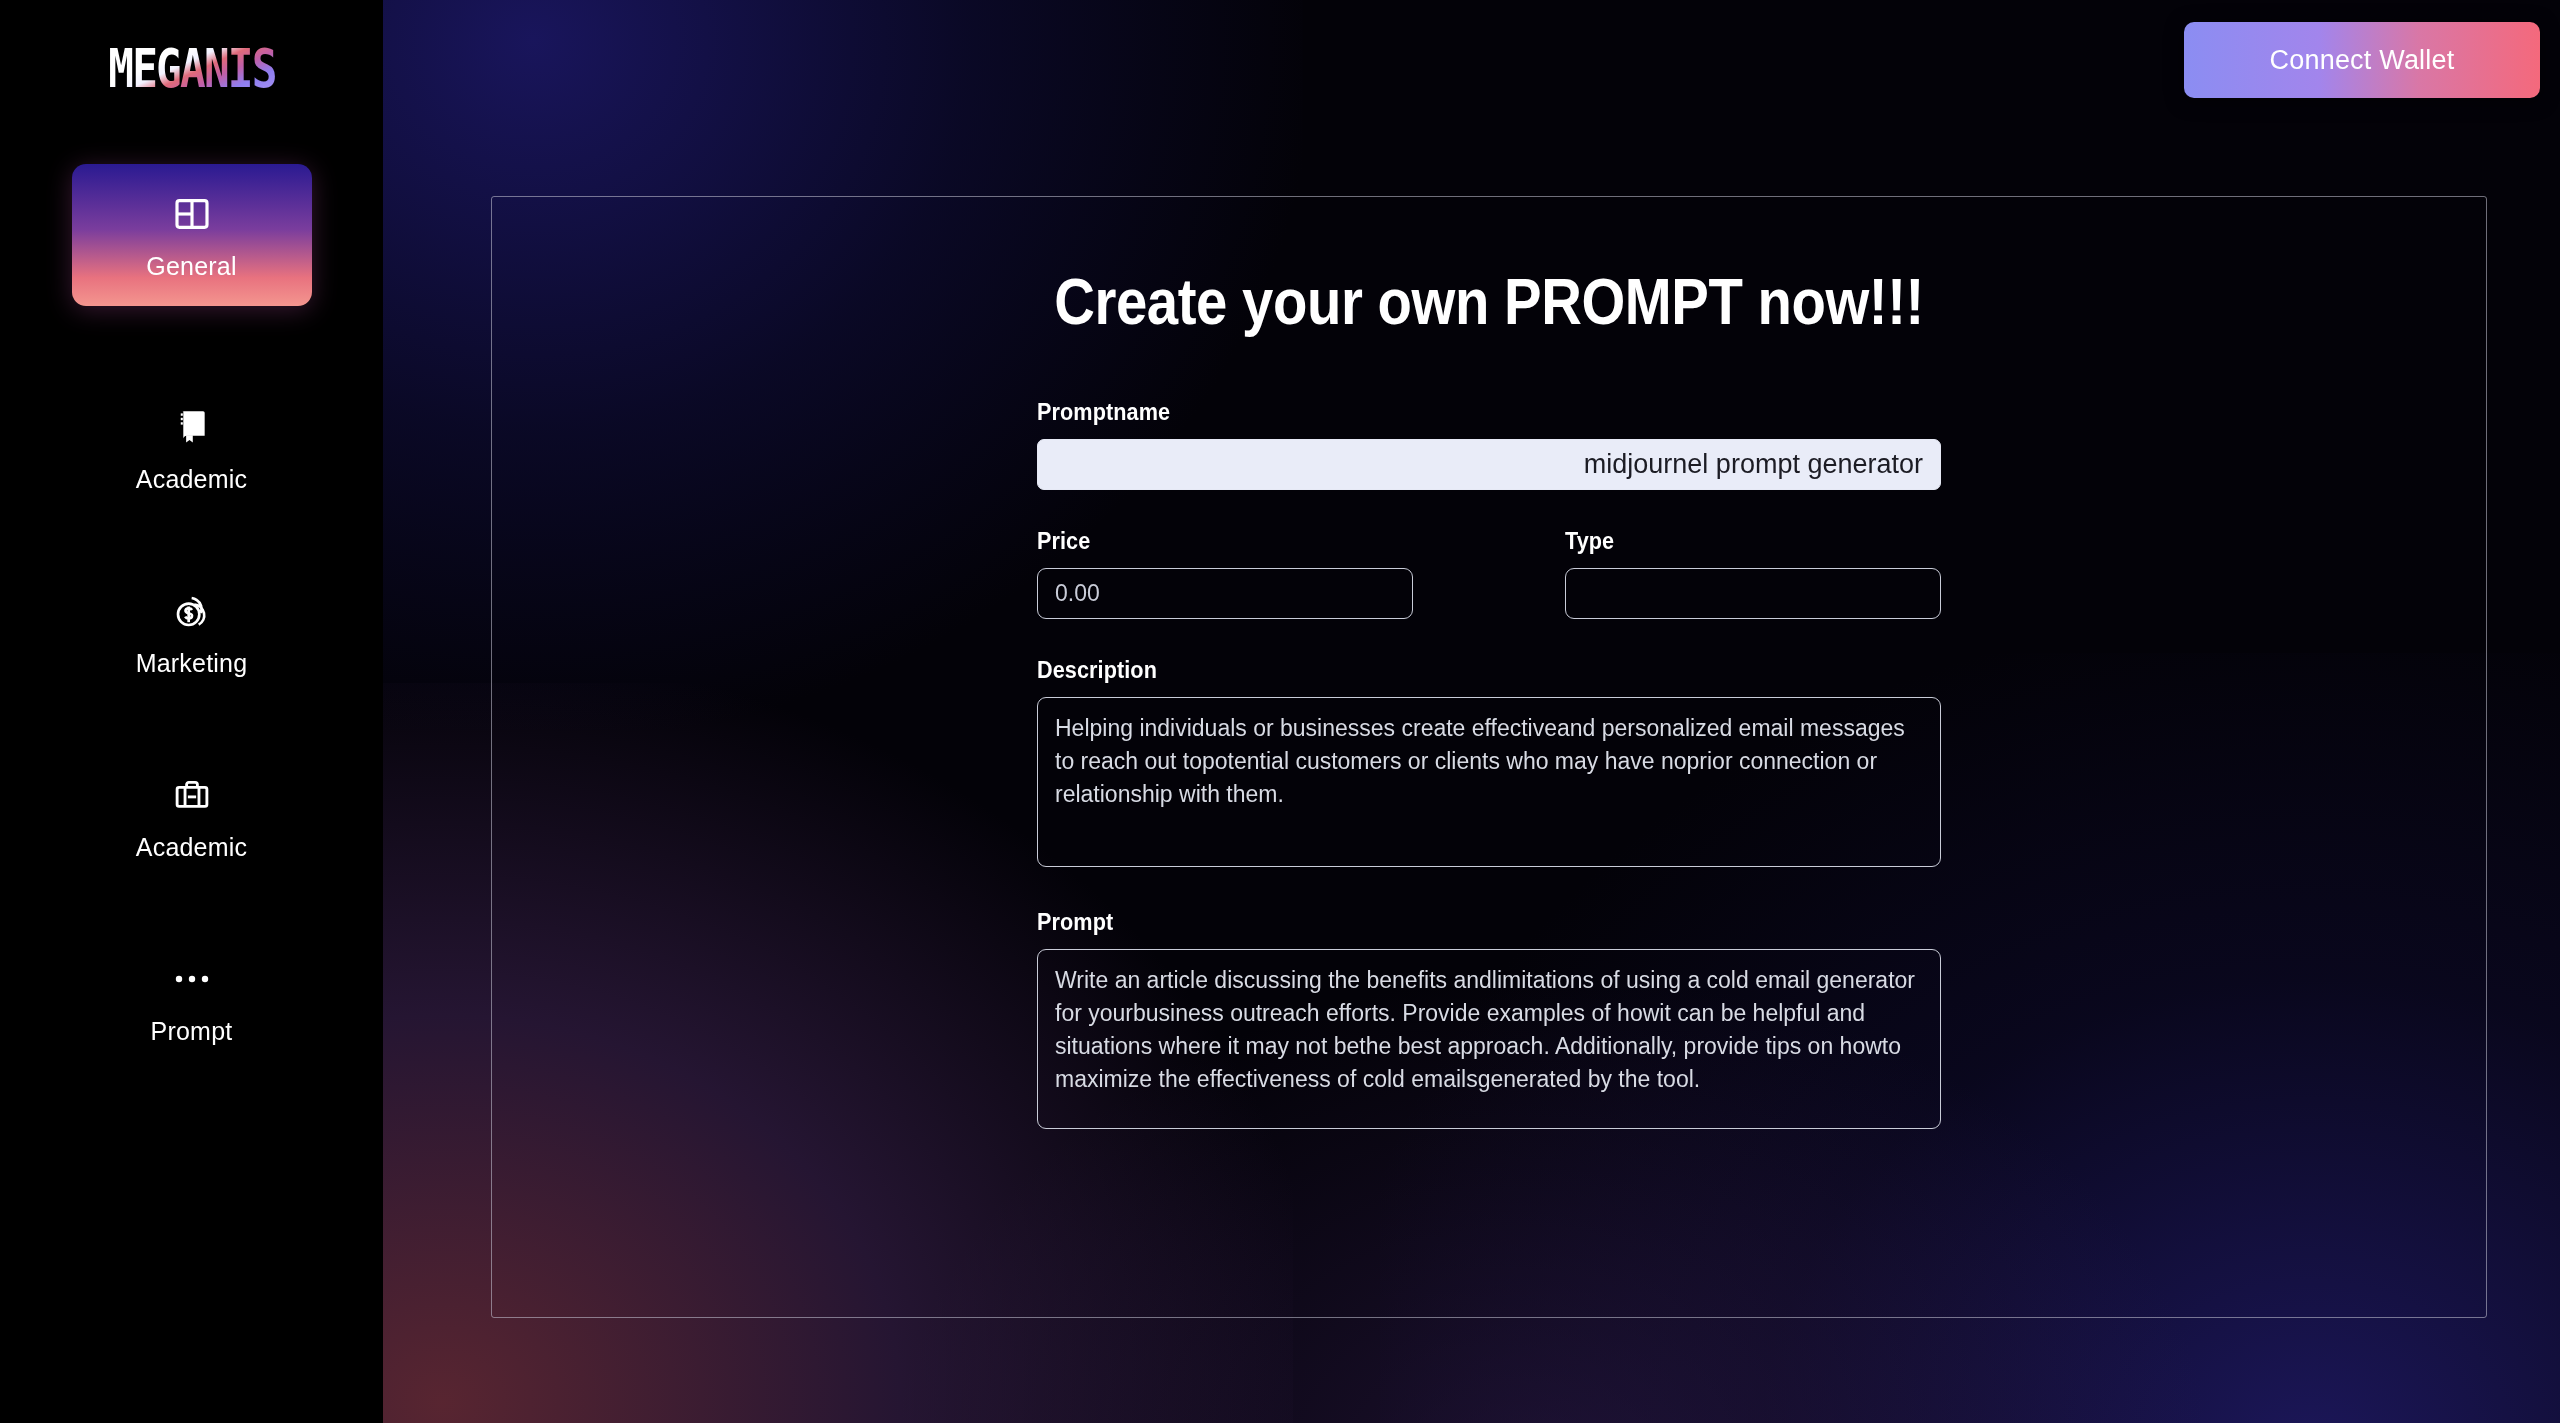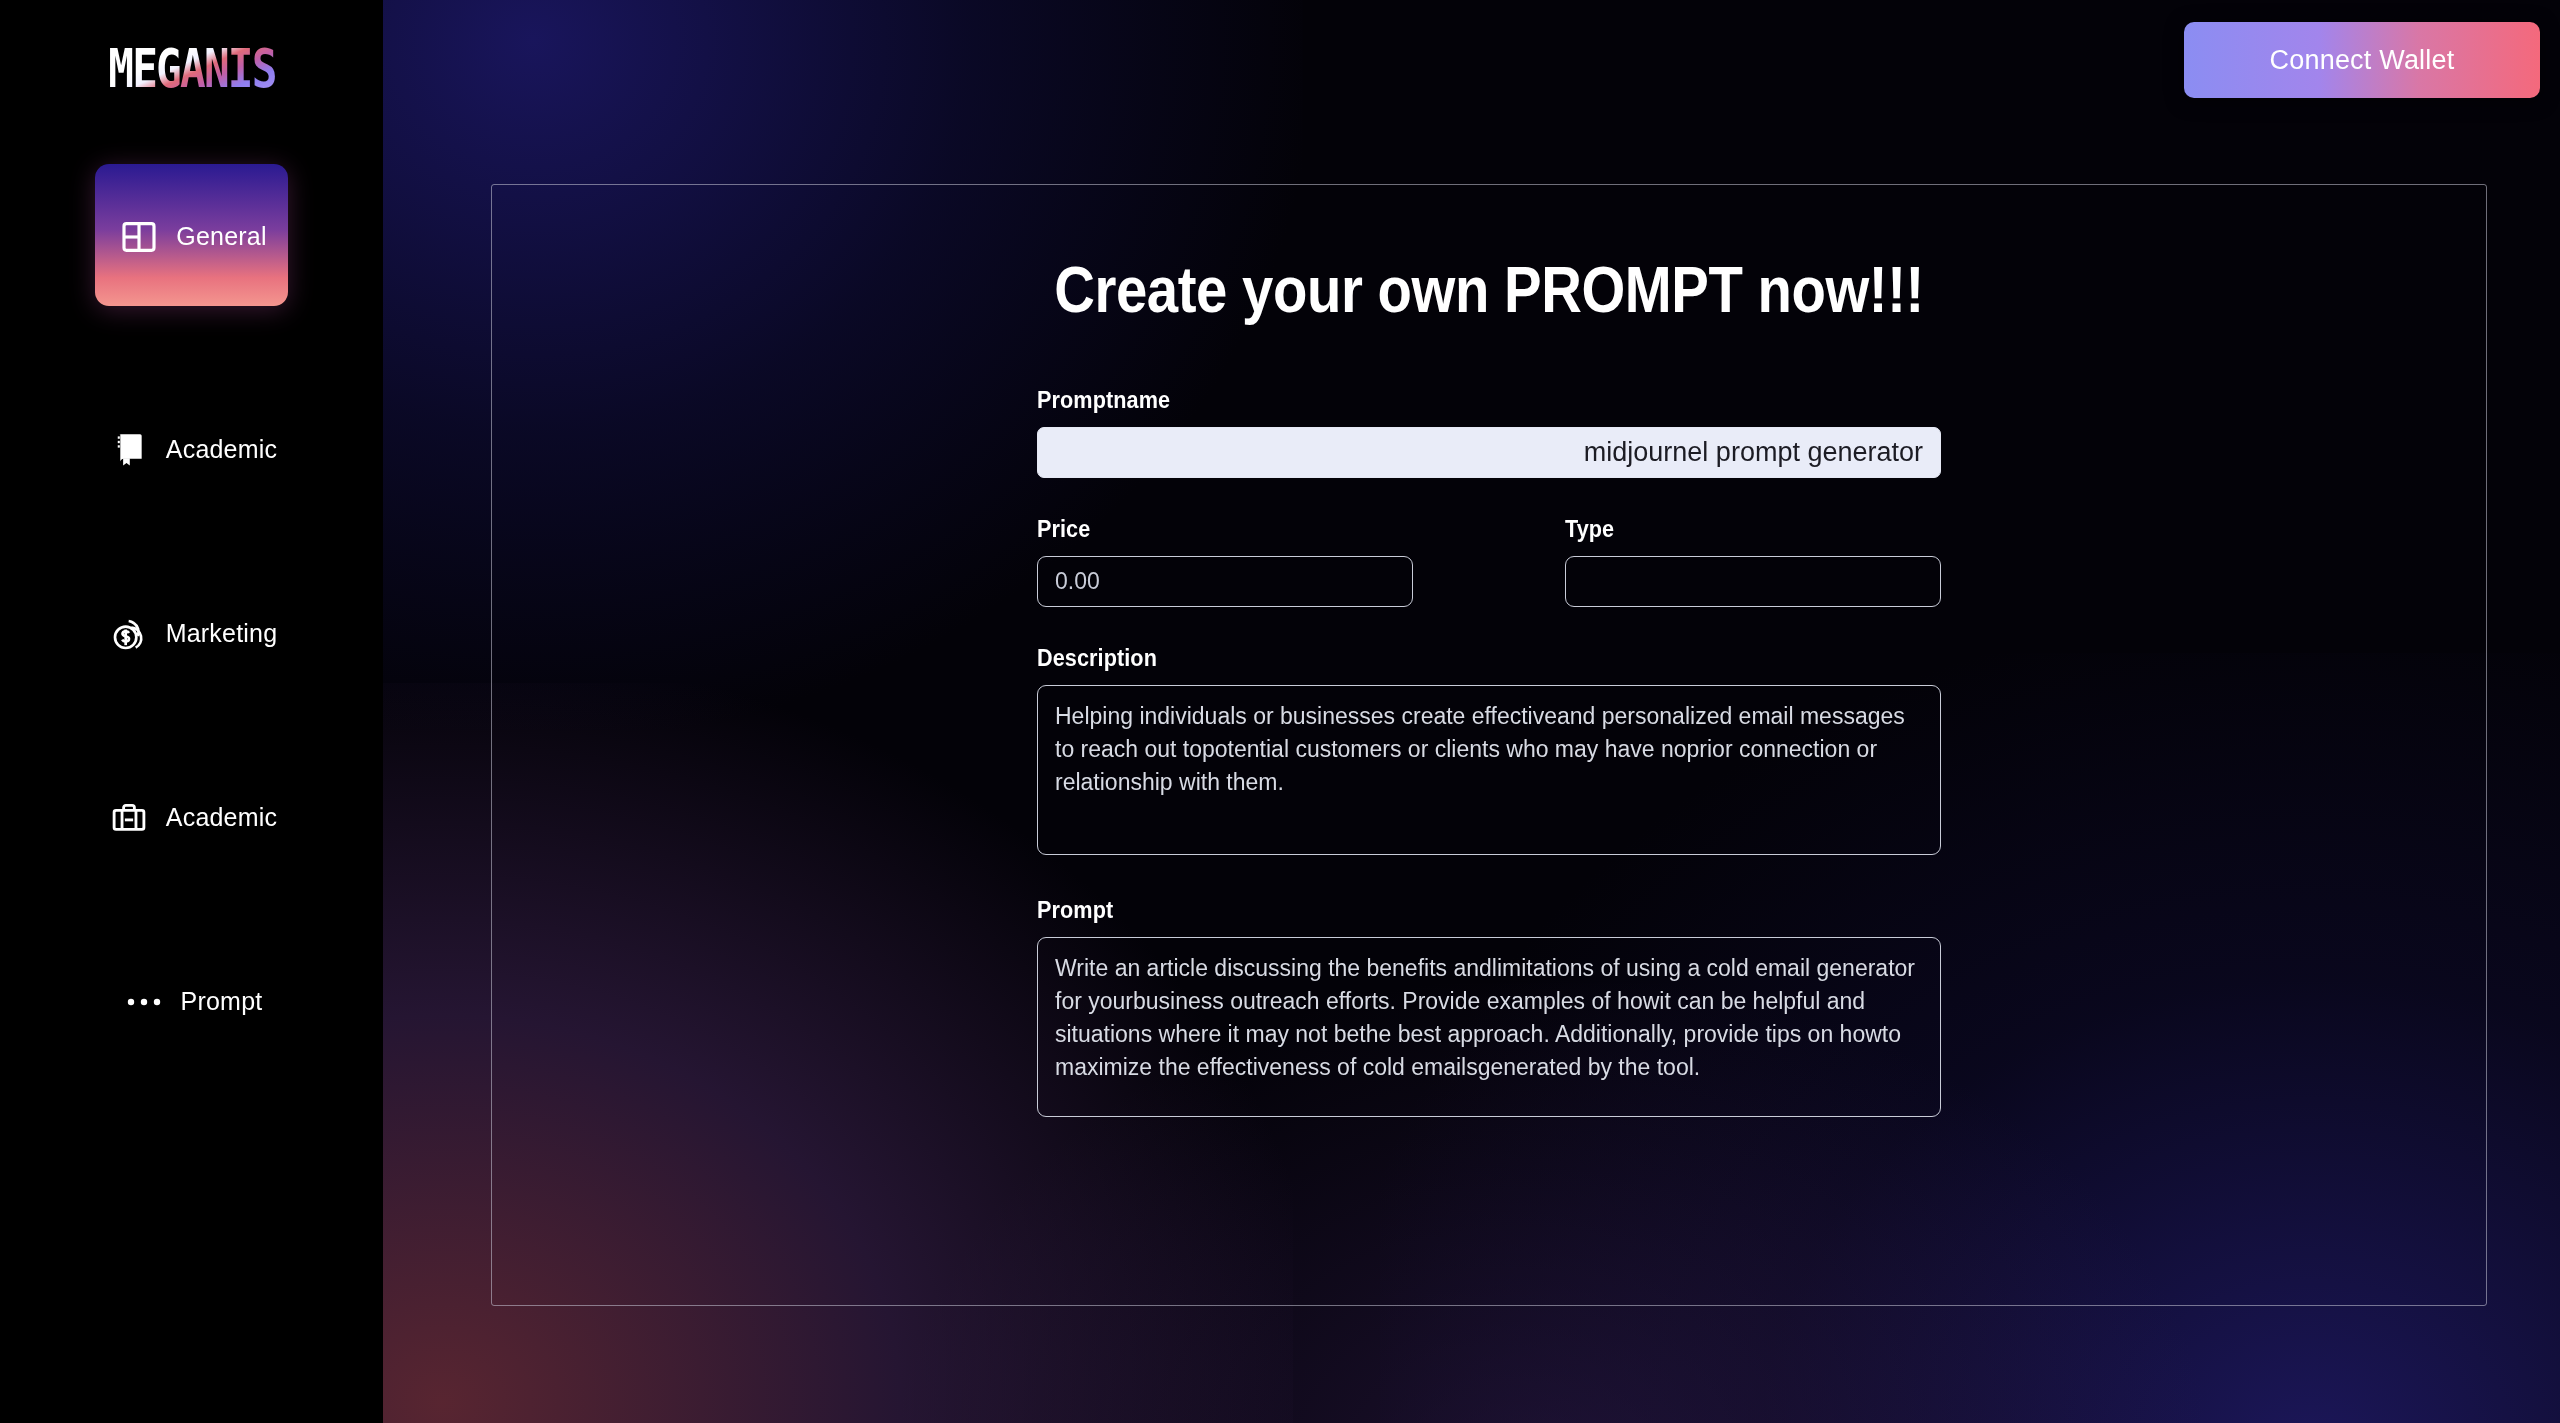--- a/index.html
+++ b/index.html
@@ -62,27 +62,27 @@
 
   .nav {
     margin-top: 60px;
     width: 100%;
     display: flex;
     flex-direction: column;
     align-items: center;
   }
 
   .nav-item {
-    width: 193px;
+    width: 240px;
     min-height: 124px;
     padding: 18px 10px 14px;
     margin-bottom: 80px;
     border-radius: 14px;
     display: flex;
-    flex-direction: row;
+    flex-direction: column;
     align-items: center;
     justify-content: center;
     gap: 14px;
     cursor: pointer;
     background: transparent;
   }
 
   .nav-item.active {
     background: linear-gradient(180deg, #2a1a91 0%, #7a3d9d 46%, #e8727f 80%, #f4968f 100%);
     box-shadow: 0 4px 26px rgba(160, 70, 140, 0.35);
@@ -169,21 +169,21 @@
     letter-spacing: .2px;
     cursor: pointer;
     font-family: "Liberation Sans", sans-serif;
     box-shadow: 0 3px 18px rgba(0,0,0,0.5);
   }
 
   
   .card {
     position: absolute;
     left: 108px;
-    top: 184px;
+    top: 196px;
     width: 1996px;
     height: 1122px;
     border: 1px solid rgba(200, 200, 215, 0.55);
     border-radius: 3px;
     background: transparent;
     z-index: 6;
     overflow: hidden;
   }
 
   .card-title {

